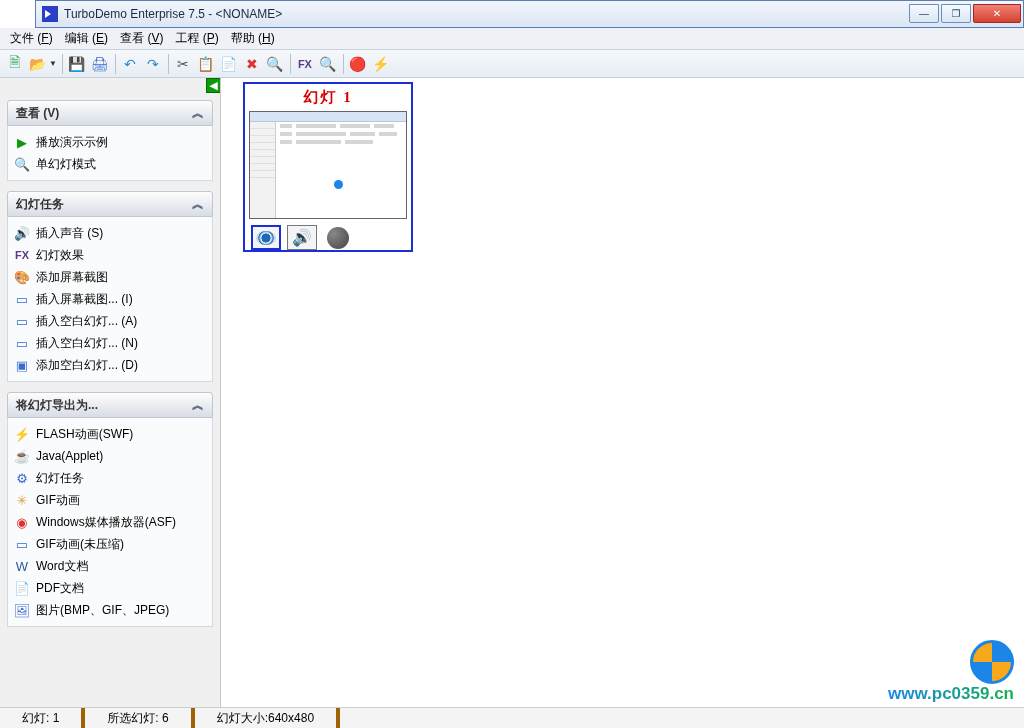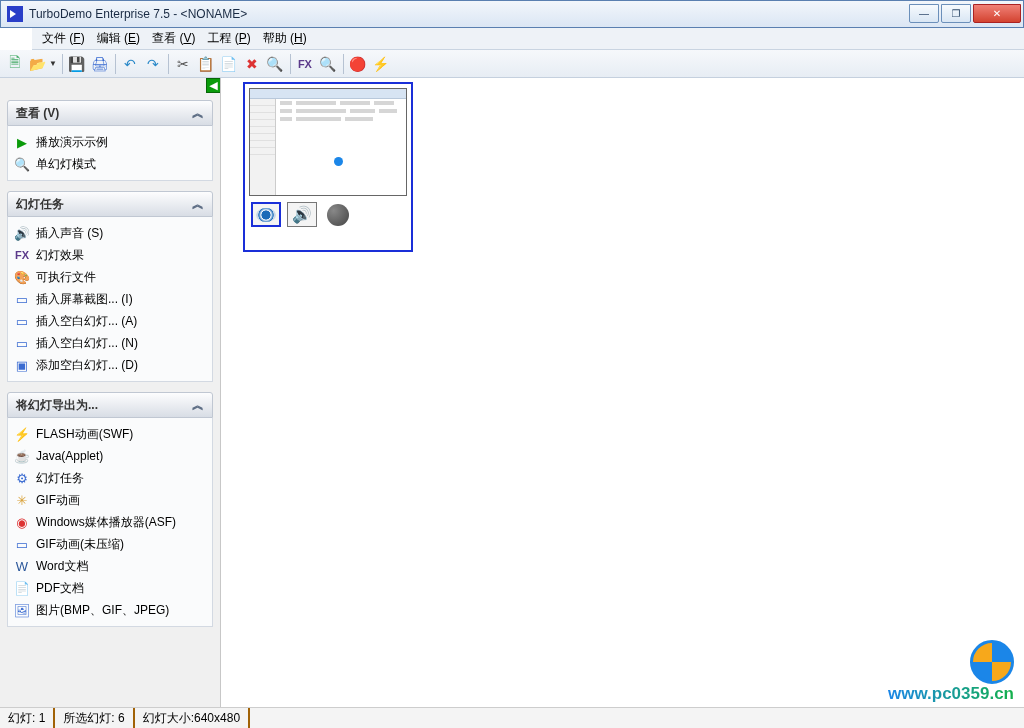--- a/index.html
+++ b/index.html
@@ -1,28 +1,28 @@
 <!DOCTYPE html>
 <html><head>
 <meta charset="utf-8">
 <style>
 * { margin:0; padding:0; box-sizing:border-box; font-family:"Microsoft YaHei","SimSun",Tahoma,sans-serif; }
 body { width:1024px; height:728px; overflow:hidden; background:#fff; position:relative; }
 
 
-.titlebar { height:28px; background:linear-gradient(#f2f6fb,#dbe6f4); border:1px solid #5a7fb0; display:flex; align-items:center; }
+.titlebar { height:28px; background:linear-gradient(#f2f6fb,#dbe6f4); border:1px solid #5a7fb0; display:flex; align-items:center;margin-left:35px; }
 .title-icon { width:16px; height:16px; margin:0 6px; background:#2a3ec8; display:inline-block; position:relative; }
 .title-icon::after { content:""; position:absolute; width:6px; height:8px; background:#fff; left:3px; top:4px; clip-path:polygon(0 0,100% 50%,0 100%); }
 .title-text { font-size:12px; color:#1a2b44; flex:1; }
 .win-btns { display:flex; height:20px; margin-right:2px; }
 .win-btn { width:30px; height:19px; border:1px solid #6b8fba; background:linear-gradient(#f6fafd,#d9e6f4); margin-left:2px; display:flex; align-items:center; justify-content:center; font-size:10px; color:#304b6b; border-radius:0 0 2px 2px; }
 .win-btn.close { width:48px; background:linear-gradient(#f08177,#d34330); border-color:#a22; color:#fff; }
 
 
-.menubar { height:22px; background:#eef2f7; border-bottom:1px solid #c9d4e1; display:flex; align-items:flex-end; padding-left:4px; font-size:12px;margin-left:32px; }
+.menubar { height:22px; background:#eef2f7; border-bottom:1px solid #c9d4e1; display:flex; align-items:flex-end; padding-left:4px; font-size:12px; }
 .menu-item { padding:2px 6px; cursor:default; color:#000; }
 .menu-item u { text-decoration:underline; }
 
 
 .toolbar { height:28px; background:linear-gradient(#f6f8fb,#e7edf4); border-bottom:1px solid #c5d0de; display:flex; align-items:center; padding-left:4px; }
 .tb-btn { width:22px; height:22px; display:flex; align-items:center; justify-content:center; margin-right:1px; font-size:14px; cursor:default; }
 .tb-sep { width:1px; height:20px; background:#b6c2d2; margin:0 3px; }
 .tb-arrow { font-size:8px; color:#333; margin-left:-1px; margin-right:2px; }
 
 
@@ -48,21 +48,21 @@
 .thumb-line span { height:4px; background:#d6d6d6; }
 .blue-dot { position:absolute; width:9px; height:9px; background:#1b86e8; border-radius:50%; left:84px; top:68px; }
 .slide-icons { display:flex; gap:6px; margin-top:6px; padding-left:2px; }
 .s-ic { width:30px; height:25px; border:1px solid #777; background:#f4f4f4; display:flex; align-items:center; justify-content:center; font-size:16px; }
 .s-ic.sel { border:2px solid #1a2fd8; }
 .eye { width:20px; height:14px; background:radial-gradient(circle,#1a6ab8 35%,#fff 40%,#1a6ab8 60%,#c8d8ea 65%); border-radius:50%; }
 .globe { width:22px; height:22px; background:radial-gradient(circle at 30% 30%,#888,#444); border-radius:50%; }
 
 
 .statusbar { position:absolute; left:0; right:0; bottom:0; height:21px; background:#f4f4f4; border-top:1px solid #cdcdcd; display:flex; align-items:center; font-size:12px; }
-.status-cell { padding:0 8px; border-right:2px solid #a16207; height:100%; display:flex; align-items:center; }
+.status-cell { padding:0 22px; border-right:4px solid #a16207; height:100%; display:flex; align-items:center; }
 
 
 .watermark { position:absolute; right:10px; bottom:24px; text-align:right; }
 .wm-logo { display:flex; align-items:center; justify-content:flex-end; gap:6px; }
 .wm-ball { width:44px; height:44px; border-radius:50%; background:conic-gradient(#1b86e8 0 90deg,#f7a81b 90deg 180deg,#1b86e8 180deg 270deg,#f7a81b 270deg 360deg); border:3px solid #1b86e8; display:flex; align-items:center; justify-content:center; color:#fff; font-weight:bold; font-size:16px; }
 .wm-text1 { font-size:26px; font-weight:bold; color:#444; font-family:SimHei,sans-serif; letter-spacing:2px; }
 .wm-url { font-size:17px; font-weight:bold; background:linear-gradient(90deg,#1b86e8,#14b04a); -webkit-background-clip:text; background-clip:text; color:transparent; }
 
 
 .c-new{color:#4a6;}.c-open{color:#d9a23a;}.c-save{color:#3a6bd1;}.c-undo{color:#2c8ac9;}.c-cut{color:#555;}.c-copy{color:#d9a23a;}.c-paste{color:#9a6;}.c-del{color:#d33;}.c-find{color:#777;}.c-fx{color:#5b3a8a;font-weight:bold;font-size:11px;}.c-rec{color:#c33;}.c-bolt{color:#e6a817;}
@@ -141,21 +141,21 @@
         <div class="panel-link">
           <span class="ic" style="color: rgb(58, 107, 209);">🔊</span>
           <span>插入声音 (S)</span>
         </div>
         <div class="panel-link">
           <span class="ic" style="color: rgb(91, 58, 138); font-weight: bold; font-size: 11px;">FX</span>
           <span>幻灯效果</span>
         </div>
         <div class="panel-link">
           <span class="ic" style="color: rgb(58, 107, 209);">🎨</span>
-          <span>可执行文件</span>
+          <span>添加屏幕截图</span>
         </div>
         <div class="panel-link">
           <span class="ic" style="color: rgb(58, 107, 209);">▭</span>
           <span>插入屏幕截图... (I)</span>
         </div>
         <div class="panel-link">
           <span class="ic" style="color: rgb(58, 107, 209);">▭</span>
           <span>插入空白幻灯... (A)</span>
         </div>
         <div class="panel-link">
@@ -210,20 +210,21 @@
         <div class="panel-link">
           <span class="ic" style="color: rgb(58, 107, 209);">🖼</span>
           <span>图片(BMP、GIF、JPEG)</span>
         </div>
       </div>
   </div>
 </div>
 
 <div class="canvas">
   <div class="slide-card">
+    <div class="slide-title">幻灯 1</div>
     <div class="slide-thumb">
       <div class="thumb-top"></div>
       <div class="thumb-side">
           <div></div>
           <div></div>
           <div></div>
           <div></div>
           <div></div>
           <div></div>
           <div></div>

